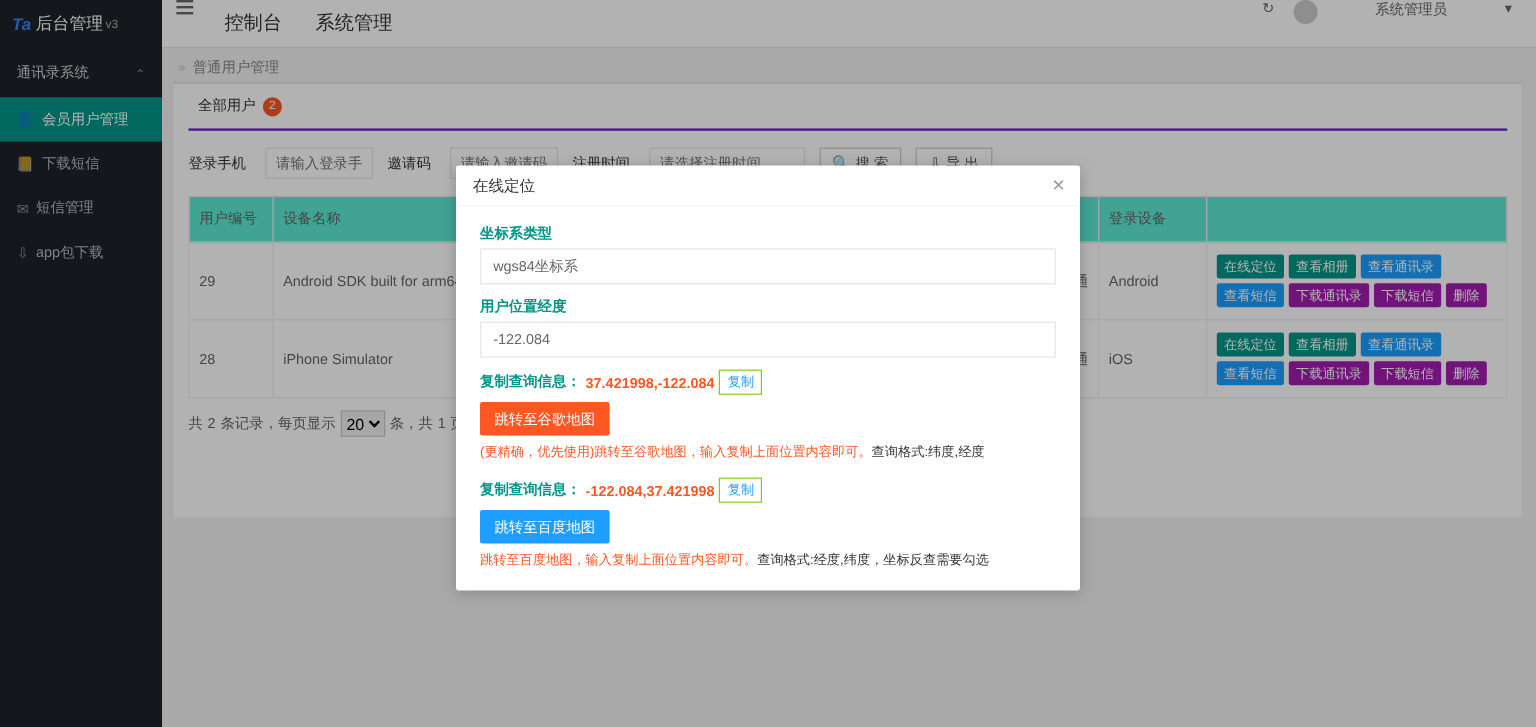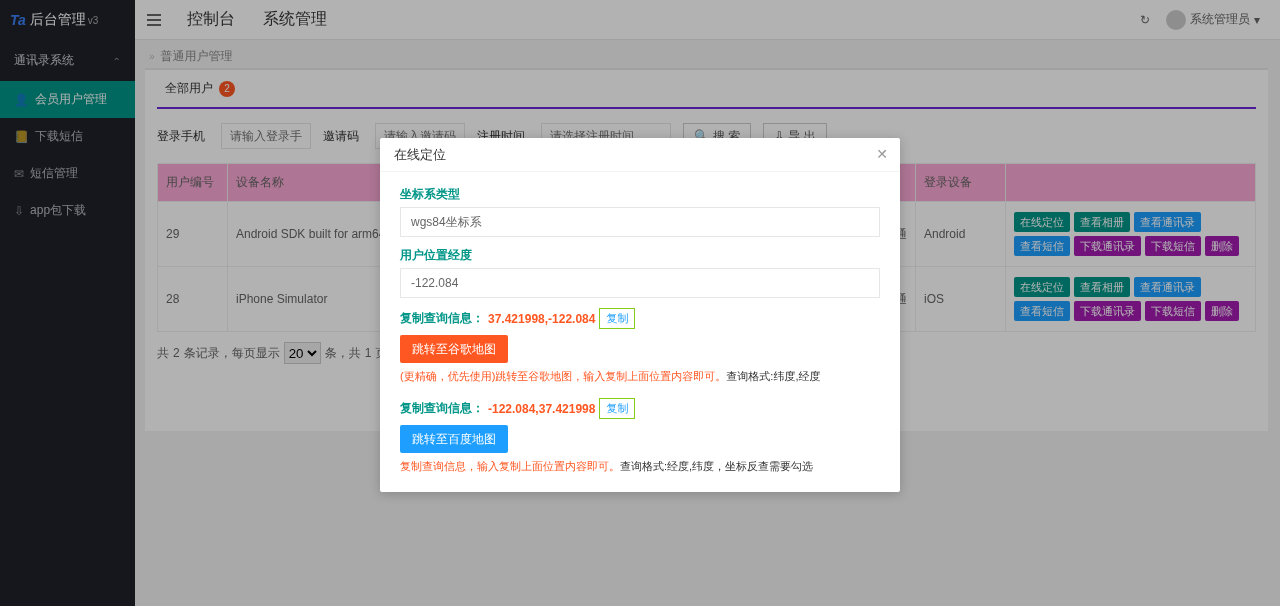--- a/index.html
+++ b/index.html
@@ -9,21 +9,21 @@
     .logo { height: 40px; display: flex; align-items: center; padding-left: 10px; color: #fff; font-size: 14px; }
     .logo .ico { color: #3b82f6; font-style: italic; font-weight: bold; margin-right: 4px; }
     .logo sup { font-size: 10px; margin-left: 2px; color: #aaa; }
     .nav-group { padding: 12px 14px; display: flex; align-items: center; justify-content: space-between; cursor: pointer; font-size: 12px; }
     .nav-group .chev::after { content: "\2303"; display: inline-block; transform: rotate(0deg); color: #888; font-size: 10px; }
     .nav-item { padding: 10px 14px; display: flex; align-items: center; cursor: pointer; font-size: 12px; color: #b8bac0; }
     .nav-item .ni-icon { margin-right: 6px; opacity: 0.7; }
     .nav-item.active { background: #009688; color: #fff; }
     
     .header { position: absolute; left: 135px; top: 0; right: 0; height: 40px; background: #fff; border-bottom: 1px solid #e6e6e6; display: flex; align-items: center; }
-    .header .hbtn { padding: 0 12px; height: 40px; display: flex; align-items: center; cursor: pointer; color: #666; }
+    .header .hbtn { padding: 0 12px; height: 40px; display: flex; align-items: flex-start; cursor: pointer; color: #666; gap: 44px; }
     .header .tabs { display: flex; height: 40px; }
     .header .tab { padding: 0 14px; display: flex; align-items: center; cursor: pointer; font-size: 16px; }
     .header .tab.active { }
     .header .spacer { flex: 1; }
     .header .right { display: flex; align-items: center; padding-right: 12px; color: #666; }
     .header .right .hbtn { padding: 0 8px; }
     .avatar { width: 20px; height: 20px; border-radius: 50%; background: #ccc; display: inline-block; margin-right: 4px; }
 
     .crumb { position: absolute; left: 135px; top: 40px; right: 0; height: 32px; display: flex; align-items: center; padding-left: 14px; color: #888; font-size: 12px; }
     .crumb .ang { margin-right: 6px; color: #bbb; font-size: 10px; }
@@ -37,21 +37,21 @@
     .ctab .lbl { margin-right: 6px; }
     .ctab .badge { background: #ff5722; color: #fff; border-radius: 50%; width: 16px; height: 16px; display: inline-flex; align-items: center; justify-content: center; font-size: 10px; }
 
     .filters { display: flex; align-items: center; padding: 14px 0; gap: 12px; }
     .filters label { color: #333; font-size: 12px; margin-right: 4px; }
     .filters input { height: 26px; border: 1px solid #e6e6e6; padding: 0 8px; font-size: 12px; width: 90px; }
     .btn { display: inline-flex; align-items: center; height: 26px; padding: 0 10px; border: 1px solid #ccc; background: #fff; cursor: pointer; font-size: 12px; color: #555; gap: 4px; }
     
     .table { width: 100%; border-collapse: collapse; }
     .table th, .table td { border: 1px solid #eee; padding: 10px 8px; text-align: left; font-size: 12px; font-weight: normal; color: #666; }
-    .table th { background: #f9a8d4; color: #666; }
+    .table th { background: #5eead4; color: #666; }
     .actions { display: flex; flex-wrap: wrap; gap: 4px; max-width: 240px; }
     .abtn { display: inline-flex; align-items: center; height: 20px; padding: 0 6px; border-radius: 2px; color: #fff; font-size: 11px; cursor: pointer; }
     .abtn.green { background: #009688; }
     .abtn.blue { background: #1e9fff; }
     .abtn.orange { background: #a21caf; }
 
     .pager { padding: 10px 0 4px 0; color: #666; font-size: 12px; display: flex; align-items: center; gap: 4px; }
     .pager select { height: 22px; border: 1px solid #ccc; }
 
     
@@ -248,16 +248,16 @@
       <span class="red">(更精确，优先使用)跳转至谷歌地图，输入复制上面位置内容即可。</span><span>查询格式:纬度,经度</span>
     </div>
 
     <div class="copyline">
       <span class="cl-label">复制查询信息：</span>
       <span class="cl-val">-122.084,37.421998</span>
       <button class="copybtn">复制</button>
     </div>
     <div class="mbtn blue">跳转至百度地图</div>
     <div class="hint" style="margin-bottom:0">
-      <span class="red">复制查询信息，输入复制上面位置内容即可。</span><span>查询格式:经度,纬度，坐标反查需要勾选</span>
+      <span class="red">跳转至百度地图，输入复制上面位置内容即可。</span><span>查询格式:经度,纬度，坐标反查需要勾选</span>
     </div>
   </div>
 </div>
 
 </body></html>

